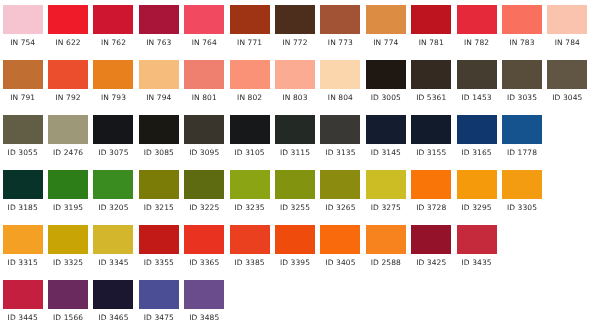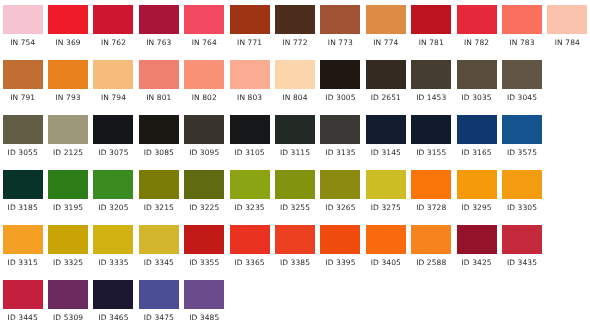--- a/index.html
+++ b/index.html
@@ -56,21 +56,21 @@
 <body>
 
 <div id="palette">
     <div class="swatch-row">
       <div class="swatch-cell">
         <div class="swatch-chip" style="background-color: rgb(246, 195, 209);"></div>
         <div class="swatch-label">IN 754</div>
       </div>
       <div class="swatch-cell">
         <div class="swatch-chip" style="background-color: rgb(239, 27, 41);"></div>
-        <div class="swatch-label">IN 369</div>
+        <div class="swatch-label">IN 622</div>
       </div>
       <div class="swatch-cell">
         <div class="swatch-chip" style="background-color: rgb(206, 22, 48);"></div>
         <div class="swatch-label">IN 762</div>
       </div>
       <div class="swatch-cell">
         <div class="swatch-chip" style="background-color: rgb(168, 21, 57);"></div>
         <div class="swatch-label">IN 763</div>
       </div>
       <div class="swatch-cell">
@@ -109,20 +109,24 @@
         <div class="swatch-chip" style="background-color: rgb(250, 195, 174);"></div>
         <div class="swatch-label">IN 784</div>
       </div>
     </div>
     <div class="swatch-row">
       <div class="swatch-cell">
         <div class="swatch-chip" style="background-color: rgb(192, 110, 50);"></div>
         <div class="swatch-label">IN 791</div>
       </div>
       <div class="swatch-cell">
+        <div class="swatch-chip" style="background-color: rgb(234, 78, 45);"></div>
+        <div class="swatch-label">IN 792</div>
+      </div>
+      <div class="swatch-cell">
         <div class="swatch-chip" style="background-color: rgb(232, 128, 30);"></div>
         <div class="swatch-label">IN 793</div>
       </div>
       <div class="swatch-cell">
         <div class="swatch-chip" style="background-color: rgb(245, 188, 124);"></div>
         <div class="swatch-label">IN 794</div>
       </div>
       <div class="swatch-cell">
         <div class="swatch-chip" style="background-color: rgb(239, 128, 112);"></div>
         <div class="swatch-label">IN 801</div>
@@ -138,21 +142,21 @@
       <div class="swatch-cell">
         <div class="swatch-chip" style="background-color: rgb(251, 214, 173);"></div>
         <div class="swatch-label">IN 804</div>
       </div>
       <div class="swatch-cell">
         <div class="swatch-chip" style="background-color: rgb(31, 24, 18);"></div>
         <div class="swatch-label">ID 3005</div>
       </div>
       <div class="swatch-cell">
         <div class="swatch-chip" style="background-color: rgb(52, 42, 33);"></div>
-        <div class="swatch-label">ID 2651</div>
+        <div class="swatch-label">ID 5361</div>
       </div>
       <div class="swatch-cell">
         <div class="swatch-chip" style="background-color: rgb(69, 61, 48);"></div>
         <div class="swatch-label">ID 1453</div>
       </div>
       <div class="swatch-cell">
         <div class="swatch-chip" style="background-color: rgb(88, 76, 59);"></div>
         <div class="swatch-label">ID 3035</div>
       </div>
       <div class="swatch-cell">
@@ -160,21 +164,21 @@
         <div class="swatch-label">ID 3045</div>
       </div>
     </div>
     <div class="swatch-row">
       <div class="swatch-cell">
         <div class="swatch-chip" style="background-color: rgb(98, 94, 70);"></div>
         <div class="swatch-label">ID 3055</div>
       </div>
       <div class="swatch-cell">
         <div class="swatch-chip" style="background-color: rgb(157, 152, 120);"></div>
-        <div class="swatch-label">ID 2125</div>
+        <div class="swatch-label">ID 2476</div>
       </div>
       <div class="swatch-cell">
         <div class="swatch-chip" style="background-color: rgb(21, 22, 26);"></div>
         <div class="swatch-label">ID 3075</div>
       </div>
       <div class="swatch-cell">
         <div class="swatch-chip" style="background-color: rgb(25, 24, 19);"></div>
         <div class="swatch-label">ID 3085</div>
       </div>
       <div class="swatch-cell">
@@ -200,21 +204,21 @@
       <div class="swatch-cell">
         <div class="swatch-chip" style="background-color: rgb(17, 27, 44);"></div>
         <div class="swatch-label">ID 3155</div>
       </div>
       <div class="swatch-cell">
         <div class="swatch-chip" style="background-color: rgb(16, 56, 110);"></div>
         <div class="swatch-label">ID 3165</div>
       </div>
       <div class="swatch-cell">
         <div class="swatch-chip" style="background-color: rgb(20, 83, 142);"></div>
-        <div class="swatch-label">ID 3575</div>
+        <div class="swatch-label">ID 1778</div>
       </div>
     </div>
     <div class="swatch-row">
       <div class="swatch-cell">
         <div class="swatch-chip" style="background-color: rgb(7, 51, 41);"></div>
         <div class="swatch-label">ID 3185</div>
       </div>
       <div class="swatch-cell">
         <div class="swatch-chip" style="background-color: rgb(45, 125, 24);"></div>
         <div class="swatch-label">ID 3195</div>
@@ -263,24 +267,20 @@
     <div class="swatch-row">
       <div class="swatch-cell">
         <div class="swatch-chip" style="background-color: rgb(244, 160, 36);"></div>
         <div class="swatch-label">ID 3315</div>
       </div>
       <div class="swatch-cell">
         <div class="swatch-chip" style="background-color: rgb(200, 164, 5);"></div>
         <div class="swatch-label">ID 3325</div>
       </div>
       <div class="swatch-cell">
-        <div class="swatch-chip" style="background-color: rgb(210, 178, 18);"></div>
-        <div class="swatch-label">ID 3335</div>
-      </div>
-      <div class="swatch-cell">
         <div class="swatch-chip" style="background-color: rgb(211, 182, 43);"></div>
         <div class="swatch-label">ID 3345</div>
       </div>
       <div class="swatch-cell">
         <div class="swatch-chip" style="background-color: rgb(194, 26, 23);"></div>
         <div class="swatch-label">ID 3355</div>
       </div>
       <div class="swatch-cell">
         <div class="swatch-chip" style="background-color: rgb(234, 50, 33);"></div>
         <div class="swatch-label">ID 3365</div>
@@ -310,21 +310,21 @@
         <div class="swatch-label">ID 3435</div>
       </div>
     </div>
     <div class="swatch-row">
       <div class="swatch-cell">
         <div class="swatch-chip" style="background-color: rgb(196, 31, 63);"></div>
         <div class="swatch-label">ID 3445</div>
       </div>
       <div class="swatch-cell">
         <div class="swatch-chip" style="background-color: rgb(106, 42, 93);"></div>
-        <div class="swatch-label">ID 5309</div>
+        <div class="swatch-label">ID 1566</div>
       </div>
       <div class="swatch-cell">
         <div class="swatch-chip" style="background-color: rgb(27, 23, 48);"></div>
         <div class="swatch-label">ID 3465</div>
       </div>
       <div class="swatch-cell">
         <div class="swatch-chip" style="background-color: rgb(75, 78, 148);"></div>
         <div class="swatch-label">ID 3475</div>
       </div>
       <div class="swatch-cell">

